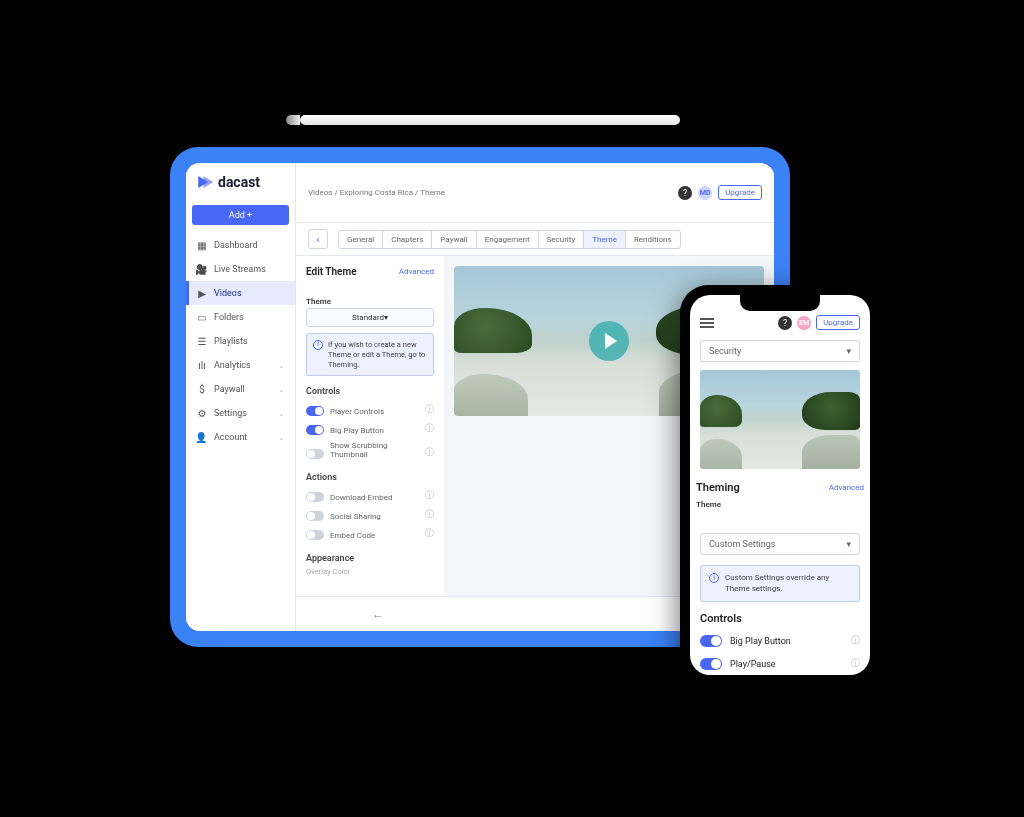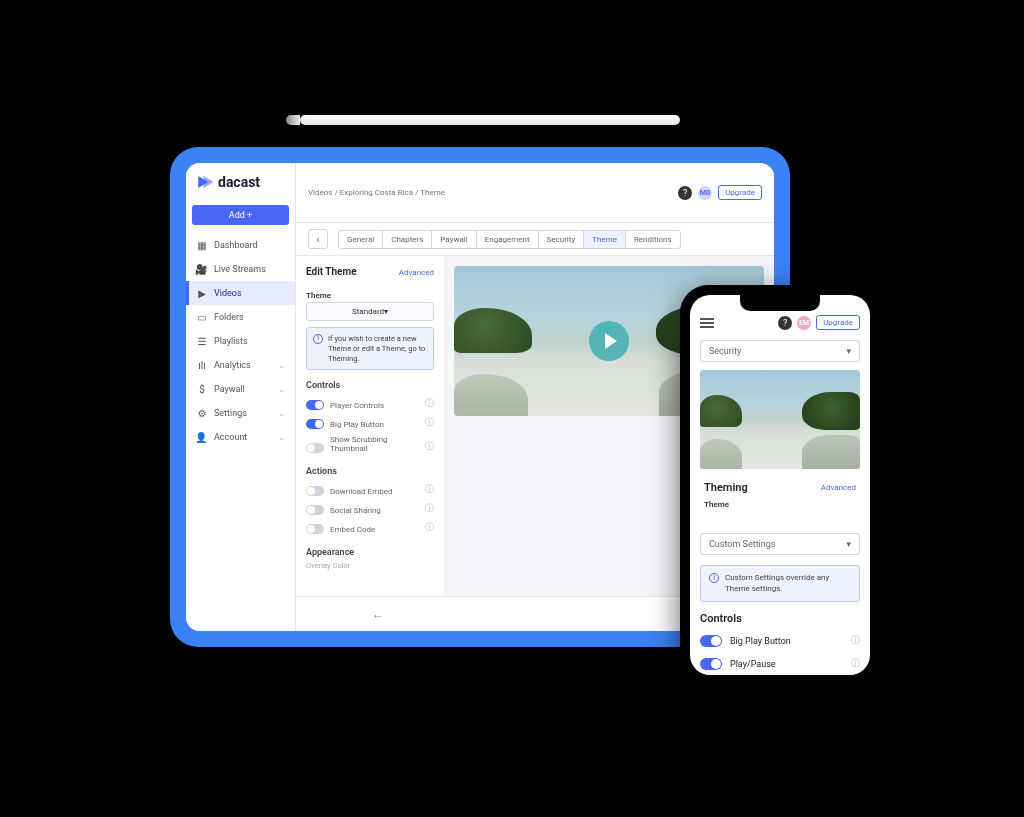--- a/index.html
+++ b/index.html
@@ -39,21 +39,21 @@
 
 .tabs-row{display:flex;align-items:center;gap:4px;padding:6px 12px;background:#fff;border-bottom:1px solid #e4e6ef}
 .back-btn{width:20px;height:20px;border:1px solid #d0d3e0;border-radius:3px;display:flex;align-items:center;justify-content:center;font-size:10px;color:#4967f5;margin-right:6px;cursor:pointer}
 .tabs{display:flex;border:1px solid #d0d3e0;border-radius:3px;overflow:hidden}
 .tab{padding:4px 8px;font-size:8px;color:#666;cursor:pointer;border-right:1px solid #d0d3e0}
 .tab:last-child{border-right:none}
 .tab.active{color:#4967f5;background:#eef1ff}
 
 .content{flex:1;display:flex;min-height:0}
 .panel{width:148px;background:#fff;padding:10px;font-size:8px;color:#666;overflow:hidden;display:flex;flex-direction:column}
-.panel-head{display:flex;justify-content:space-between;align-items:flex-end;margin-bottom:14px}
+.panel-head{display:flex;justify-content:space-between;align-items:center;margin-bottom:20px}
 .panel-title{font-size:10px;font-weight:600;color:#222}
 .advanced{color:#4967f5;font-size:8px;cursor:pointer}
 .field-label{font-size:8px;color:#333;margin-bottom:2px;font-weight:600}
 .select{border:1px solid #d0d3e0;border-radius:3px;padding:4px 6px;font-size:8px;color:#333;display:flex;justify-content:center;align-items:center;cursor:pointer;background:#fafbff}
 .info-box{border:1px solid #c0cbf5;background:#eef1ff;border-radius:3px;padding:6px;font-size:7.5px;color:#444;margin-top:6px;display:flex;gap:5px;line-height:1.3}
 .info-ic{width:10px;height:10px;border:1px solid #4967f5;border-radius:50%;display:inline-flex;align-items:center;justify-content:center;font-size:7px;color:#4967f5;flex-shrink:0}
 .section-h{font-size:9px;color:#444;margin-top:10px;margin-bottom:4px;font-weight:600}
 .toggle-row{display:flex;align-items:flex-end;gap:6px;padding:3px 0;font-size:8px;color:#666}
 .toggle{width:18px;height:10px;border-radius:5px;position:relative;flex-shrink:0;cursor:pointer}
 .toggle:after{content:"";position:absolute;width:8px;height:8px;background:#fff;border-radius:50%;top:1px}
@@ -83,21 +83,21 @@
 .notch{position:absolute;top:0;left:50%;transform:translateX(-50%);width:80px;height:16px;background:#000;border-radius:0 0 10px 10px;z-index:5}
 .p-head{display:flex;align-items:center;justify-content:space-between;padding:20px 10px 6px 10px;font-size:9px}
 .p-head-r{display:flex;align-items:center;gap:5px}
 .p-avatar{width:14px;height:14px;border-radius:50%;background:#f5a5c5;color:#fff;font-size:7px;display:inline-flex;align-items:center;justify-content:center;font-weight:700}
 .p-select{margin:4px 10px;border:1px solid #d0d3e0;border-radius:3px;padding:5px 8px;font-size:9px;color:#666;display:flex;justify-content:space-between;align-items:center;cursor:pointer}
 .p-video{margin:4px 10px;height:100px;border-radius:3px;position:relative;overflow:hidden;background:linear-gradient(180deg,#a4c8d9 0%,#b8d4dd 35%,#c0d2cc 50%,#d8dfd8 65%,#e5e8e3 100%)}
 .p-video .veg-l{top:25%;width:26%;height:32%}
 .p-video .veg-r{top:22%;width:36%;height:38%}
 .p-video .veg-rl{width:26%;height:30%}
 .p-video .veg-rr{width:36%;height:34%}
-.p-section{padding:8px 14px}
+.p-section{padding:8px 6px}
 .p-sec-head{display:flex;justify-content:space-between;align-items:center}
 .p-title{font-size:11px;font-weight:600;color:#222}
 .p-label{font-size:8px;color:#333;margin-top:6px;font-weight:600}
 .p-info{border:1px solid #c0cbf5;background:#eef1ff;border-radius:3px;padding:7px 8px;font-size:8px;color:#444;margin:6px 10px;display:flex;gap:6px;line-height:1.3}
 .p-ctrl-h{font-size:11px;font-weight:600;color:#222;padding:4px 10px}
 .p-toggle-row{display:flex;align-items:center;gap:8px;padding:5px 10px;font-size:9px;color:#222}
 .p-toggle{width:22px;height:12px;border-radius:6px;position:relative;cursor:pointer;flex-shrink:0}
 .p-toggle.on{background:#4967f5}
 .p-toggle:after{content:"";position:absolute;width:10px;height:10px;background:#fff;border-radius:50%;top:1px;right:1px}
 .burger{display:flex;flex-direction:column;gap:2px;cursor:pointer}

